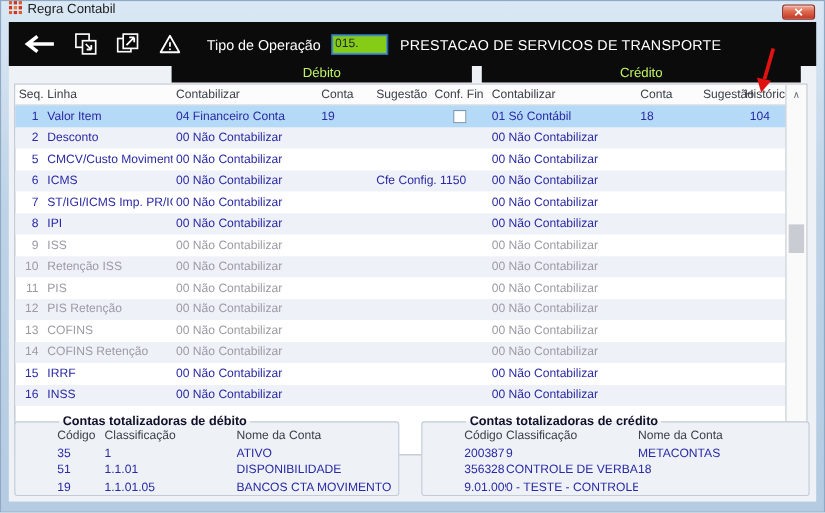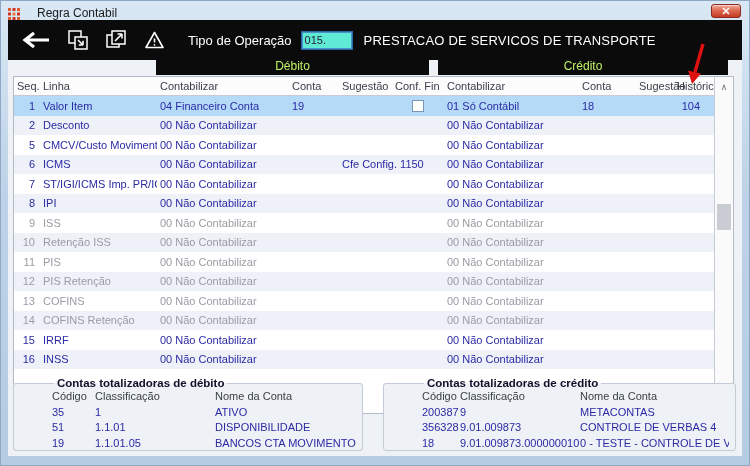--- a/index.html
+++ b/index.html
@@ -5,35 +5,35 @@
   :root{
     --navy:#2a2aa4; --gray:#9b9ba4; --selrow:#b5daf8; --altrow:#eef1f8;
     --bar:#0b0b0b; --annot:#e01111; --hdrtxt:#3c4048;
   }
   *{box-sizing:border-box; margin:0; padding:0;}
   body{width:750px;height:466px;position:relative;overflow:hidden;
        font-family:"Liberation Sans","DejaVu Sans",sans-serif;background:#c9d9ea;}
   .window{position:absolute;inset:0;background:linear-gradient(#dae8f5,#bed3e7 40%,#b4cbe2);
           border:1px solid #8fa9c4;}
   
-  .titlebar{height:19px;display:flex;align-items:flex-end;padding-left:7px;font-size:12px;color:#1b1b1b;gap:12px;}
+  .titlebar{height:19px;display:flex;align-items:flex-start;padding-left:7px;font-size:12px;color:#1b1b1b;}
   .app-icon{width:12px;height:12px;margin-right:5px;display:inline-block;}
   .close-btn{position:absolute;top:3px;right:8px;width:30px;height:14px;
              background:linear-gradient(#f0b0a0,#dd6a50 45%,#c33a22);
              border:1px solid #8e2a1c;border-radius:3px;display:flex;align-items:center;justify-content:center;
              box-shadow:inset 0 1px 0 rgba(255,255,255,.5);cursor:pointer;}
   
   .content{position:absolute;left:7px;right:7px;top:19px;bottom:9px;background:#eef1f6;}
   .toolbar{position:absolute;left:0;top:0;right:0;height:40px;background:var(--bar);
            display:flex;align-items:center;color:#fff;}
   .tb-btn{display:flex;align-items:center;justify-content:center;cursor:pointer;}
   .tb-back{margin-left:12px;width:32px;}
   .tb-ic{margin-left:14px;width:24px;}
   .tipo-label{margin-left:22px;font-size:13px;}
-  .tipo-input{margin-left:10px;width:50px;height:17px;background:#5eead4;border:1px solid #4a90c8;
+  .tipo-input{margin-left:10px;width:50px;height:17px;background:#84cc16;border:1px solid #4a90c8;
               font-size:11px;color:#223;padding:0 2px;font-family:inherit;outline:1px solid #2a6aa8;}
   .op-name{margin-left:12px;font-size:13px;letter-spacing:.2px;}
   
   .bar{position:absolute;top:38px;height:17px;background:var(--bar);color:#bef264;
        font-size:12px;text-align:center;line-height:17px;}
   .bar.debit{left:148px;width:273px;}
   .bar.credit{left:430px;width:290px;}
   
   .grid{position:absolute;left:5px;top:56px;width:721px;height:338px;background:#fff;
         border:1px solid #b2bac6;}
@@ -348,21 +348,20 @@
     <fieldset class="fset credit">
       <legend>Contas totalizadoras de crédito</legend>
       <div class="ft-grid">
         <div class="ft-c ft-h">Código</div>
         <div class="ft-c ft-h">Classificação</div>
         <div class="ft-c ft-h">Nome da Conta</div>
         <div class="ft-c ft-v">200387</div>
         <div class="ft-c ft-v">9</div>
         <div class="ft-c ft-v">METACONTAS</div>
         <div class="ft-c ft-v">356328</div>
-        <div class="ft-c ft-v">9.01.009873</div>
         <div class="ft-c ft-v">CONTROLE DE VERBAS 4</div>
         <div class="ft-c ft-v">18</div>
         <div class="ft-c ft-v">9.01.009873.0000000107</div>
         <div class="ft-c ft-v">0 - TESTE - CONTROLE DE VERBAS 4</div>
       </div>
     </fieldset>
 
   </div>
 
   <svg class="annot" width="32" height="46" viewBox="0 0 32 46">

